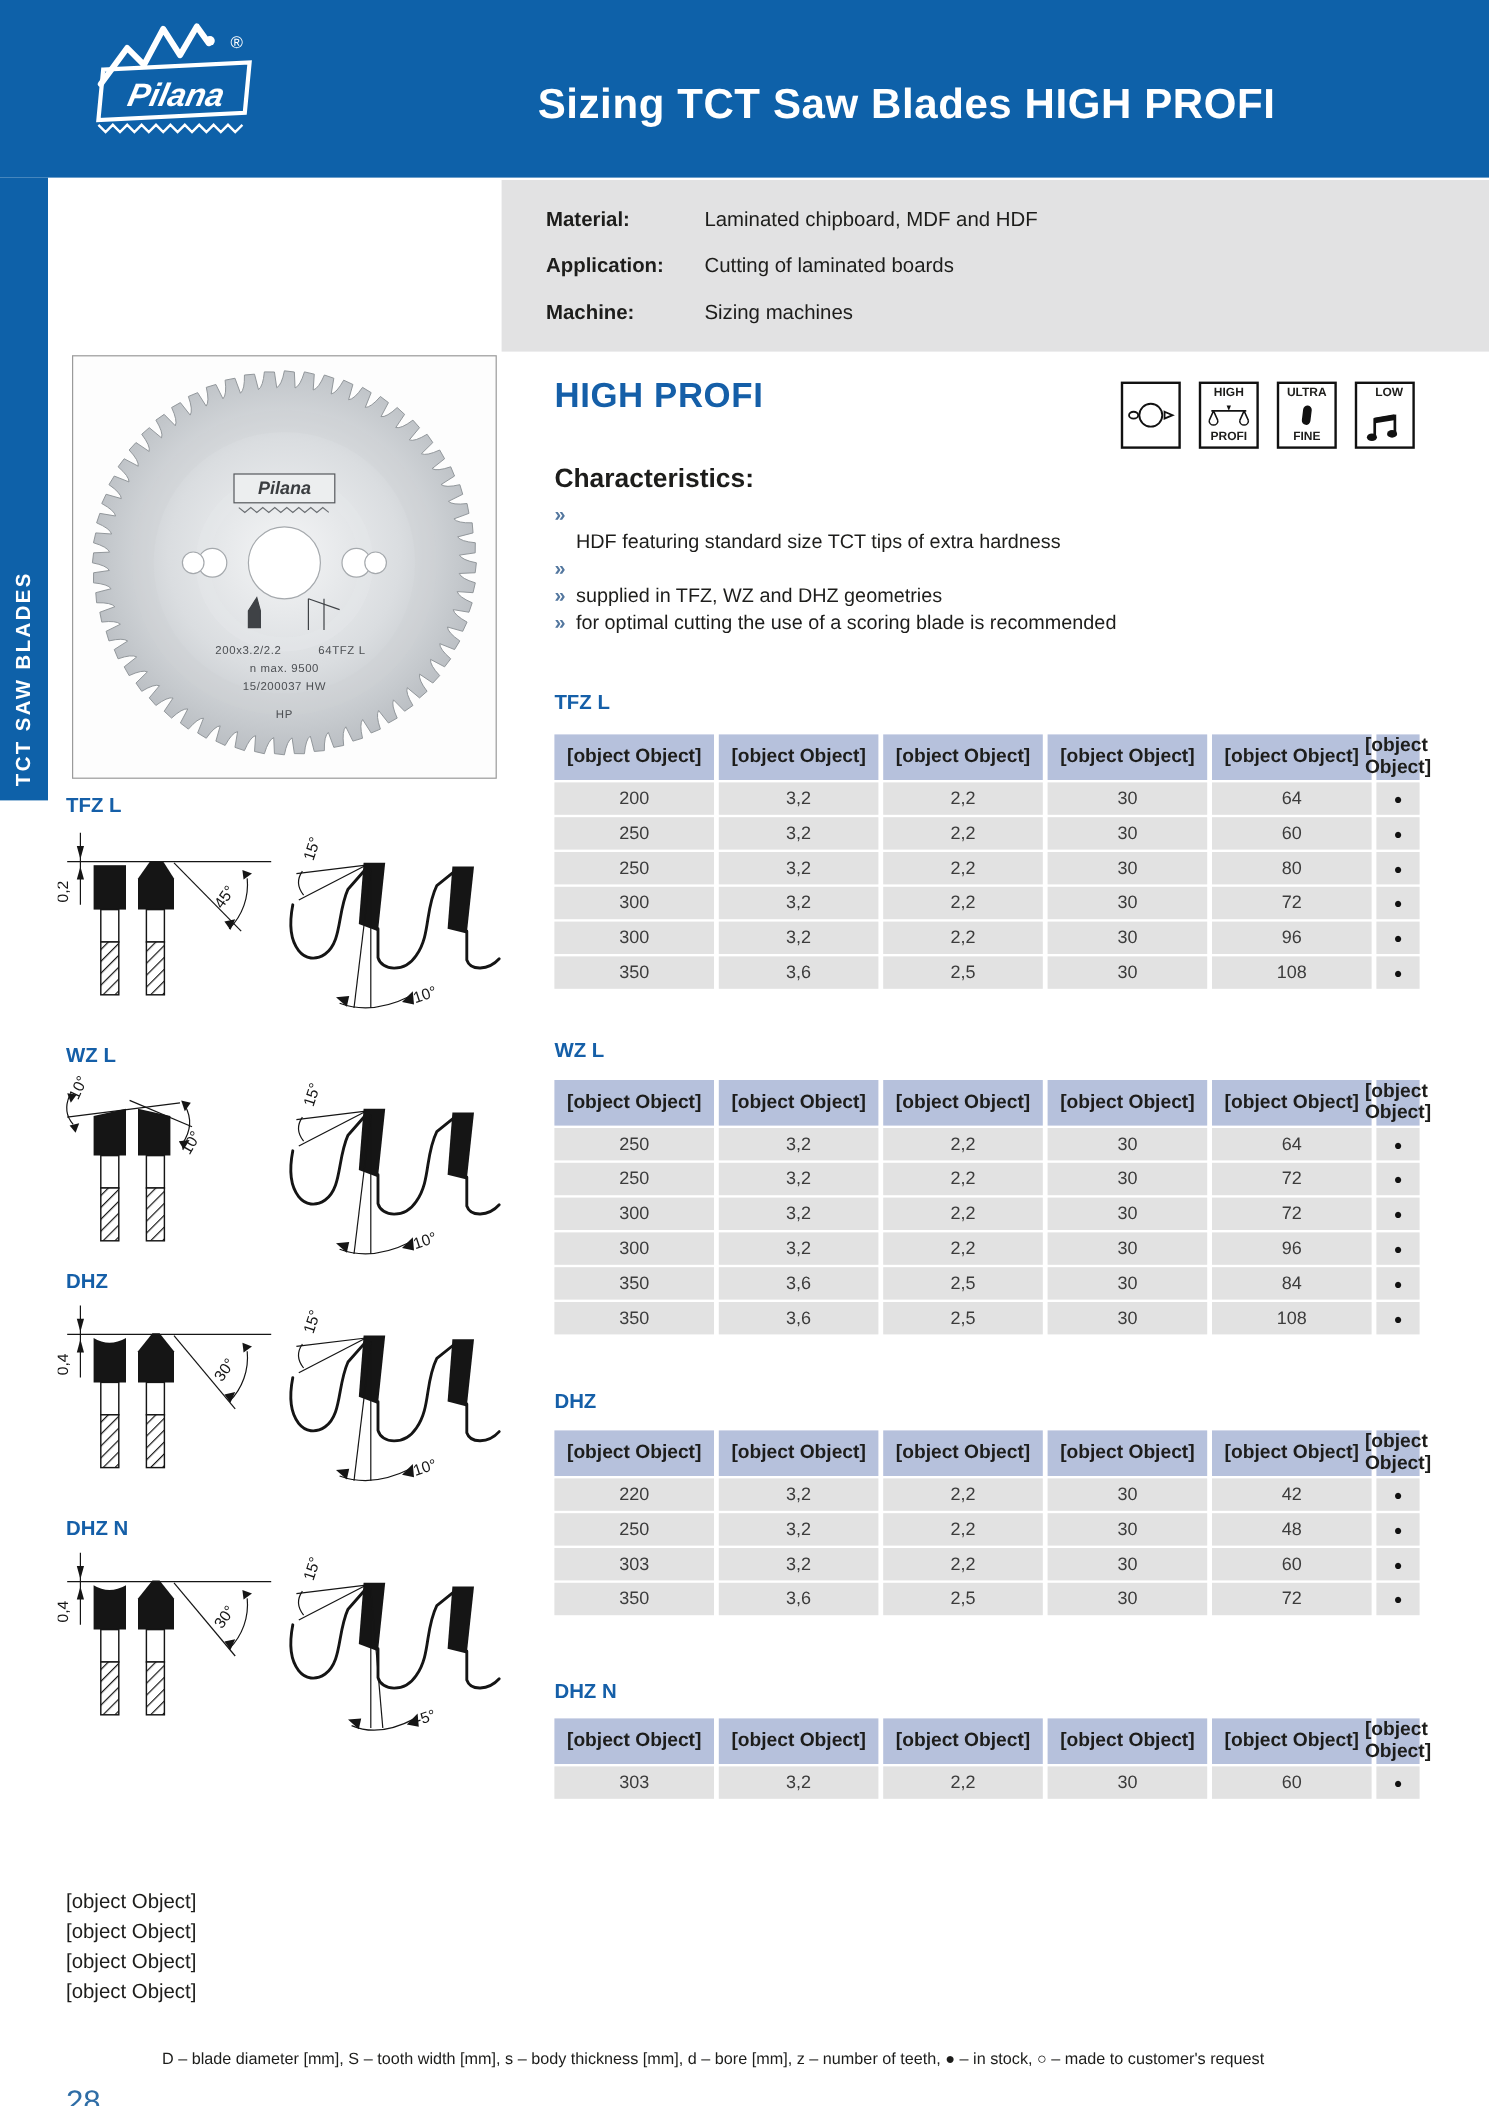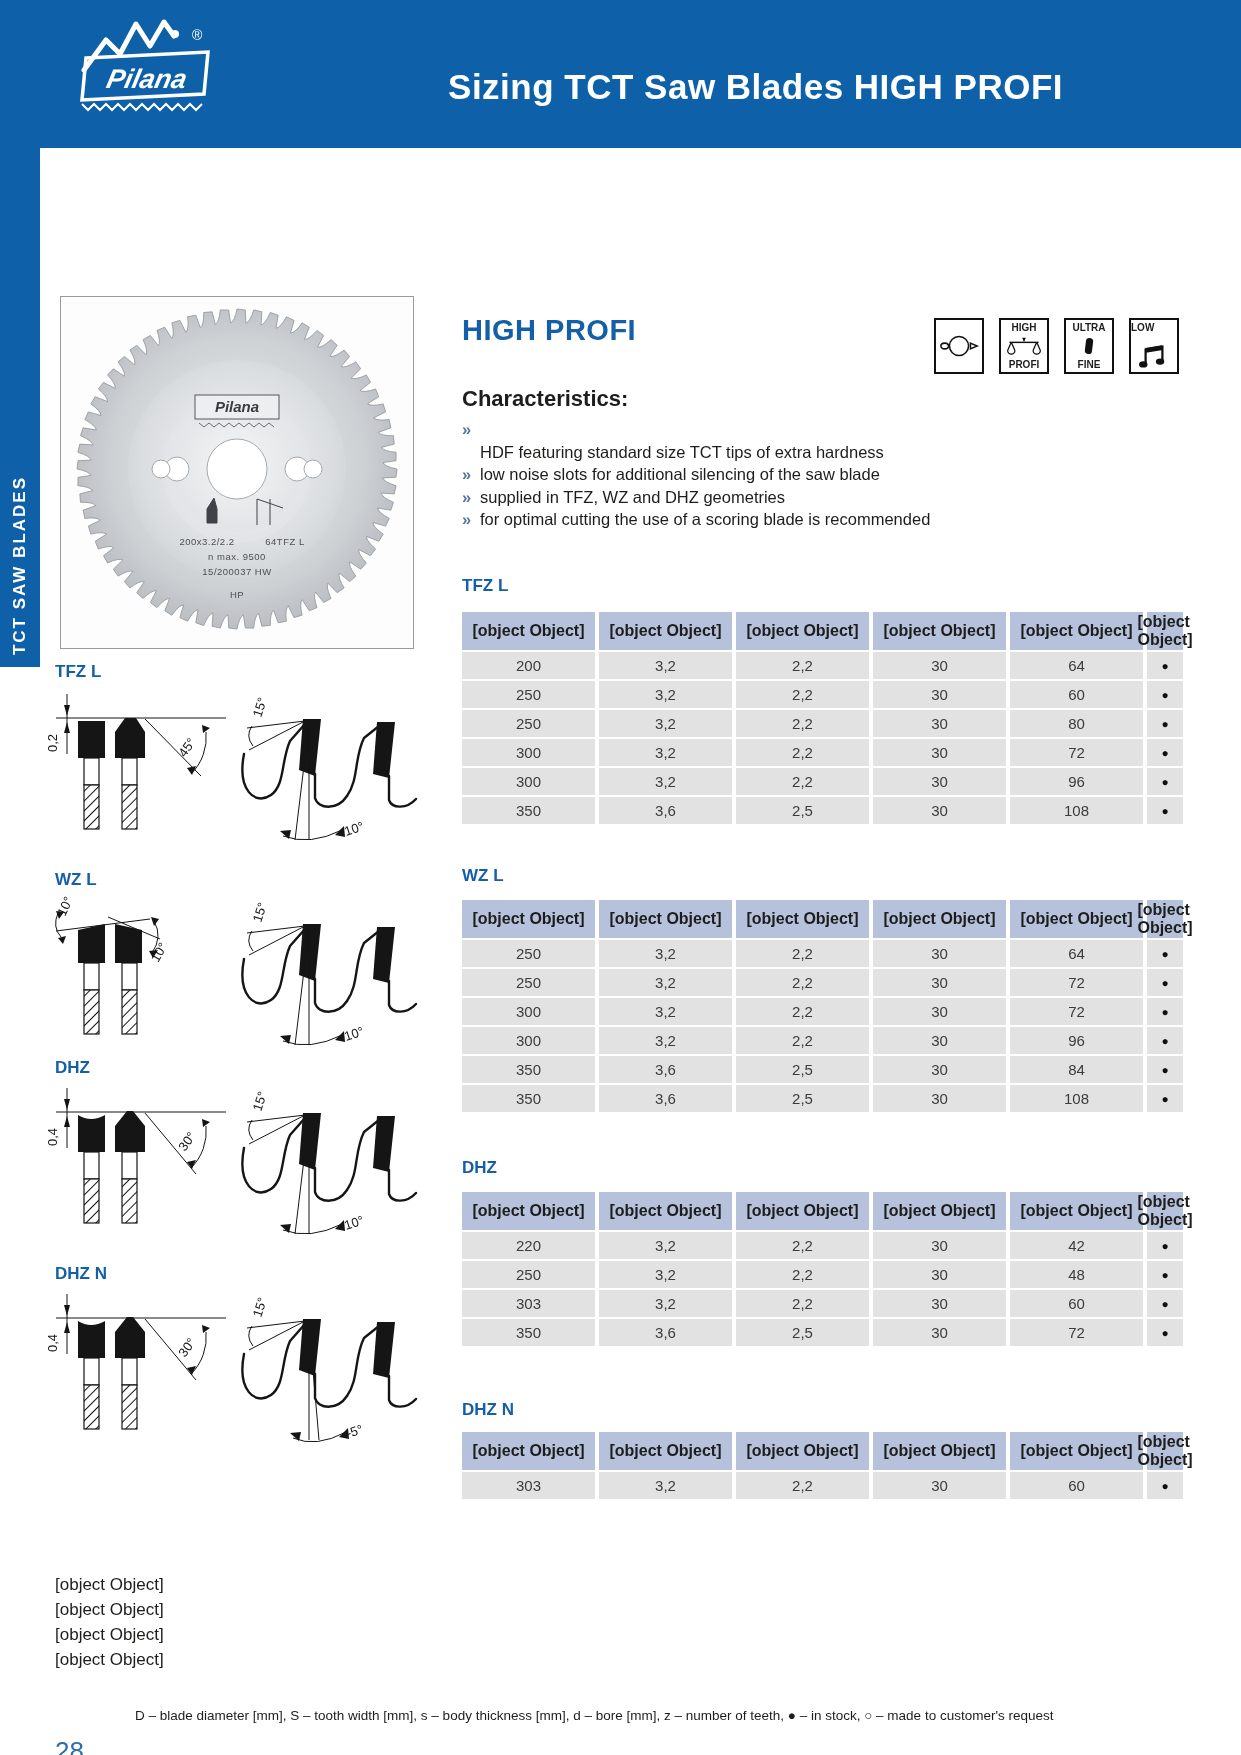--- a/index.html
+++ b/index.html
@@ -27,21 +27,21 @@
                border:1px solid #9a9a9a;margin:0;box-sizing:border-box;}
   .bl-logo{font-size:15px;font-style:italic;font-weight:bold;fill:#3a3d40;text-anchor:middle;}
   .bl-spec{font-size:9.5px;fill:#4c4f53;text-anchor:middle;letter-spacing:.5px;}
 
   
   .product-title{position:absolute;left:462px;top:314px;font-size:29px;font-weight:bold;color:#155fa8;letter-spacing:.5px;margin:0;}
   .icons{position:absolute;left:934px;top:318px;display:flex;gap:15px;}
   .icon{width:46px;height:48px;border:2px solid #111;background:#fff;display:flex;flex-direction:column;
         align-items:center;justify-content:space-between;font-weight:bold;font-size:10px;padding:2px 0;box-sizing:content-box;}
   .icon.center{justify-content:center;}
-  .icon .low-lbl{align-self:flex-start;padding-left:0;}
+  .icon .low-lbl{align-self:flex-start;padding-left:15px;}
   .ic{fill:none;stroke:#111;stroke-width:1.6px;}
 
   .char-title{position:absolute;left:462px;top:386px;font-size:22px;font-weight:bold;margin:0;}
   .bullets{position:absolute;left:462px;top:418px;width:680px;list-style:none;margin:0;padding:0;font-size:16.5px;}
   .bullets li{display:flex;line-height:22.5px;}
   .bm{width:18px;color:#53779f;flex:none;font-weight:bold;}
 
   
   .geo-label{position:absolute;left:55px;font-size:17px;font-weight:bold;color:#155fa8;margin:0;}
   .geo{position:absolute;left:48px;width:385px;height:172px;}
@@ -86,20 +86,38 @@
         <polyline points="14,96 20,102 26,96 32,102 38,96 44,102 50,96 56,102 62,96 68,102 74,96 80,102 86,96 92,102 98,96 104,102 110,96 116,102 122,96 128,102 134,96" fill="none" stroke="#fff" stroke-width="2"></polyline>
       </svg>
     </div>
     <h1 class="page-title">Sizing TCT Saw Blades HIGH PROFI</h1>
   </header>
 
   <div class="side-strip">
     <span>TCT SAW BLADES</span>
   </div>
 
+  <section class="infobox">
+
+      <div class="info-row">
+        <span class="info-label">Material:</span>
+        <span class="info-value">Laminated chipboard, MDF and HDF</span>
+      </div>
+
+      <div class="info-row">
+        <span class="info-label">Application:</span>
+        <span class="info-value">Cutting of laminated boards</span>
+      </div>
+
+      <div class="info-row">
+        <span class="info-label">Machine:</span>
+        <span class="info-value">Sizing machines</span>
+      </div>
+
+  </section>
 
   <figure class="blade-frame">
     <svg viewBox="0 0 352 351" width="352" height="351">
       <defs>
         <radialGradient id="bg1" cx="50%" cy="48%" r="55%">
           <stop offset="0" stop-color="#f4f5f6"></stop>
             <stop offset="0.55" stop-color="#dadde0"></stop>
           <stop offset="0.82" stop-color="#c5c9cd"></stop>
             <stop offset="1" stop-color="#b6babf"></stop>
         </radialGradient>
@@ -173,21 +191,20 @@
         <span class="bm">»</span>
       </li>
 
       <li>
         <span class="bm"></span>
         <span>HDF featuring standard size TCT tips of extra hardness</span>
       </li>
 
       <li>
         <span class="bm">»</span>
-        <span>low noise slots for additional silencing of the saw blade</span>
       </li>
 
       <li>
         <span class="bm">»</span>
         <span>supplied in TFZ, WZ and DHZ geometries</span>
       </li>
 
       <li>
         <span class="bm">»</span>
         <span>for optimal cutting the use of a scoring blade is recommended</span>

